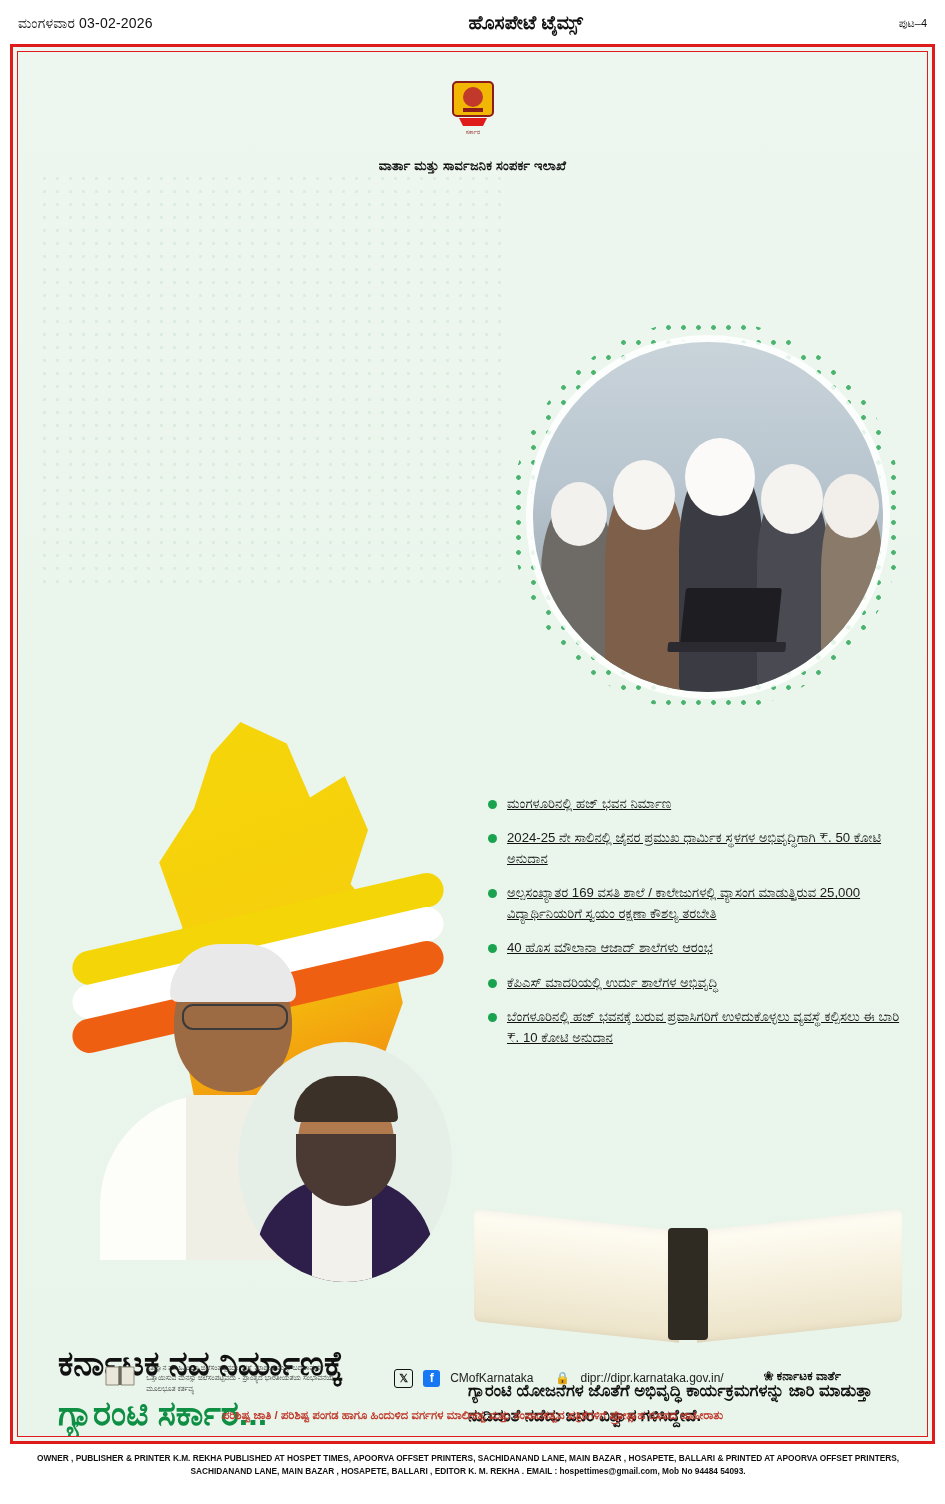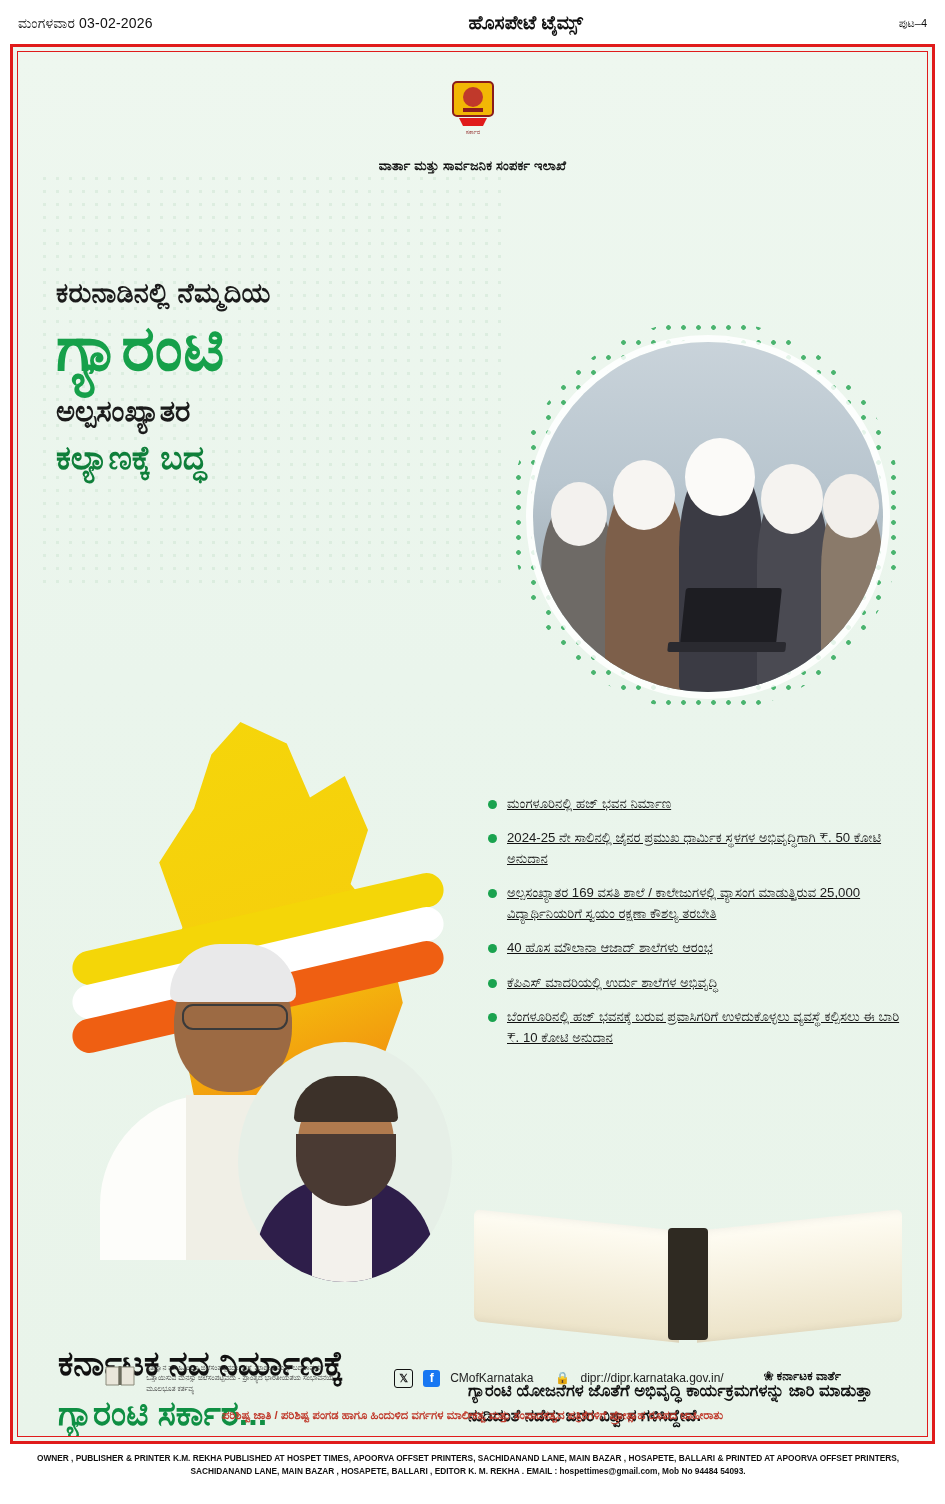--- a/index.html
+++ b/index.html
@@ -121,26 +121,20 @@
         <rect x="6" y="4" width="40" height="34" rx="4" fill="#f2b705" stroke="#8a1c1c" stroke-width="2"></rect>
         <circle cx="26" cy="19" r="10" fill="#c0392b"></circle>
         <path d="M16 30 h20 v4 h-20z" fill="#8a1c1c"></path>
         <path d="M12 40 h28 l-4 8 h-20z" fill="#e01b1b"></path>
         <text x="26" y="56" font-size="6" text-anchor="middle" fill="#8a1c1c">ಸರ್ಕಾರ</text>
       </svg>
     </div>
     <div class="dept-line">ವಾರ್ತಾ ಮತ್ತು ಸಾರ್ವಜನಿಕ ಸಂಪರ್ಕ ಇಲಾಖೆ</div>
   </div>
 
-  <div class="headline">
-    <div class="hl1">ಕರುನಾಡಿನಲ್ಲಿ ನೆಮ್ಮದಿಯ</div>
-    <div class="hl2">ಗ್ಯಾರಂಟಿ</div>
-    <div class="hl3">ಅಲ್ಪಸಂಖ್ಯಾತರ</div>
-    <div class="hl4">ಕಲ್ಯಾಣಕ್ಕೆ ಬದ್ಧ</div>
-  </div>
 
   <div class="dotring"></div>
   <div class="photo-circle">
     <div class="sky"></div>
     <div class="pc-girl" style="left:8px;width:74px;height:190px;background:#6e6a66;"></div>
     <div class="pc-head" style="left:18px;top:140px;width:56px;height:64px;background:#f3f1ee;"></div>
     <div class="pc-girl" style="left:72px;width:80px;height:210px;background:#7d5f4a;"></div>
     <div class="pc-head" style="left:80px;top:118px;width:62px;height:70px;background:#f7f5f2;"></div>
     <div class="pc-girl" style="left:146px;width:84px;height:230px;background:#3b3b44;"></div>
     <div class="pc-head" style="left:152px;top:96px;width:70px;height:78px;background:#fbfaf8;"></div>

